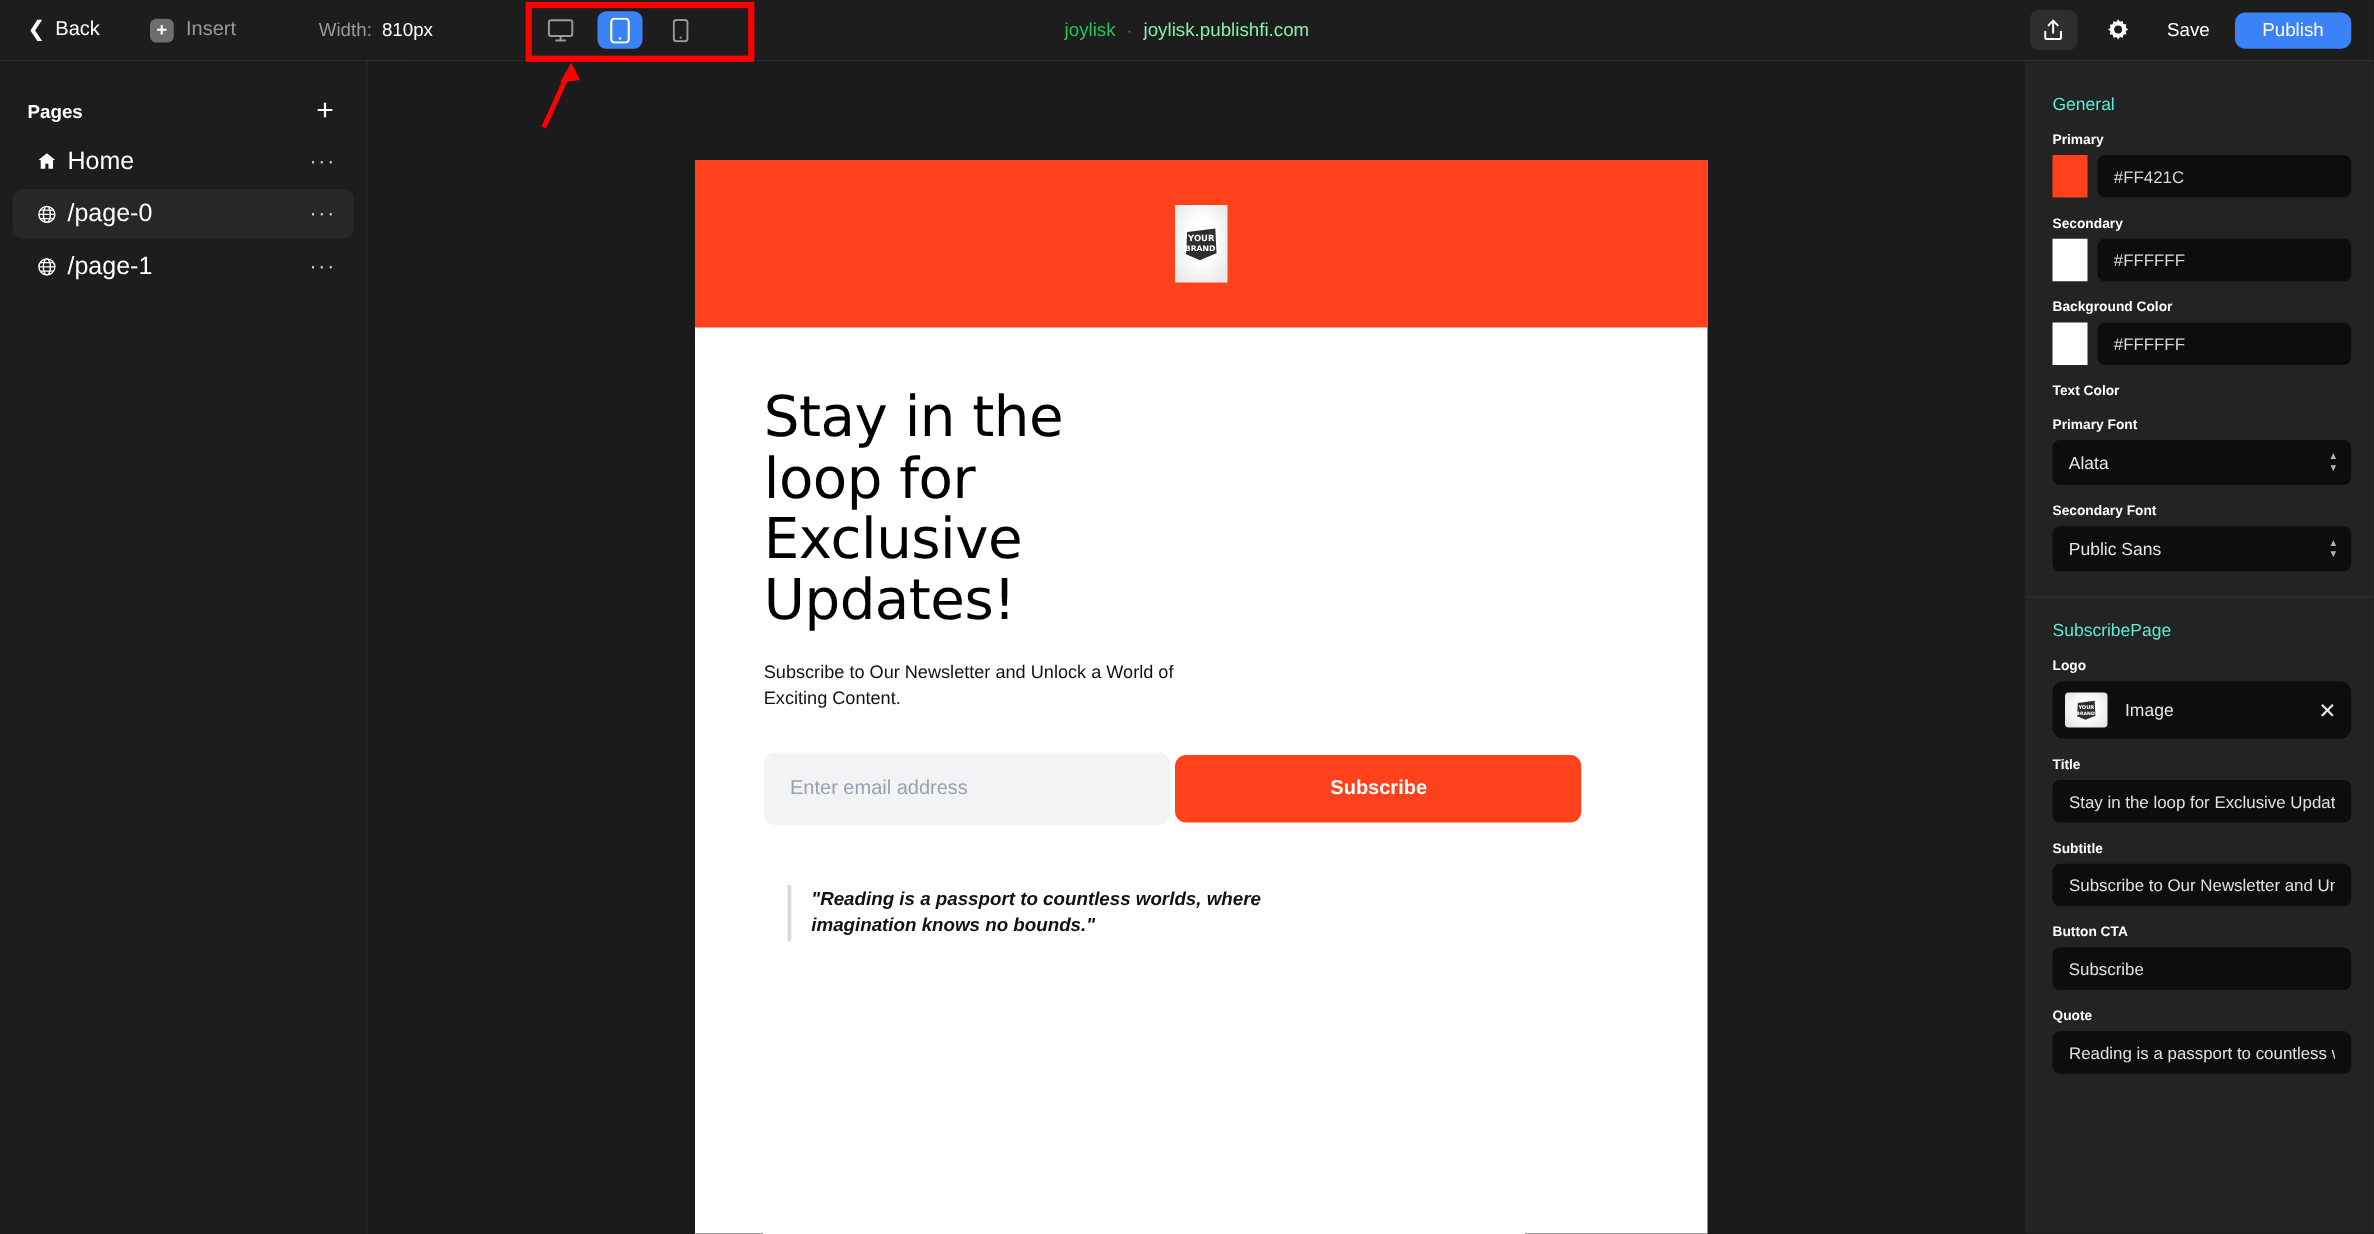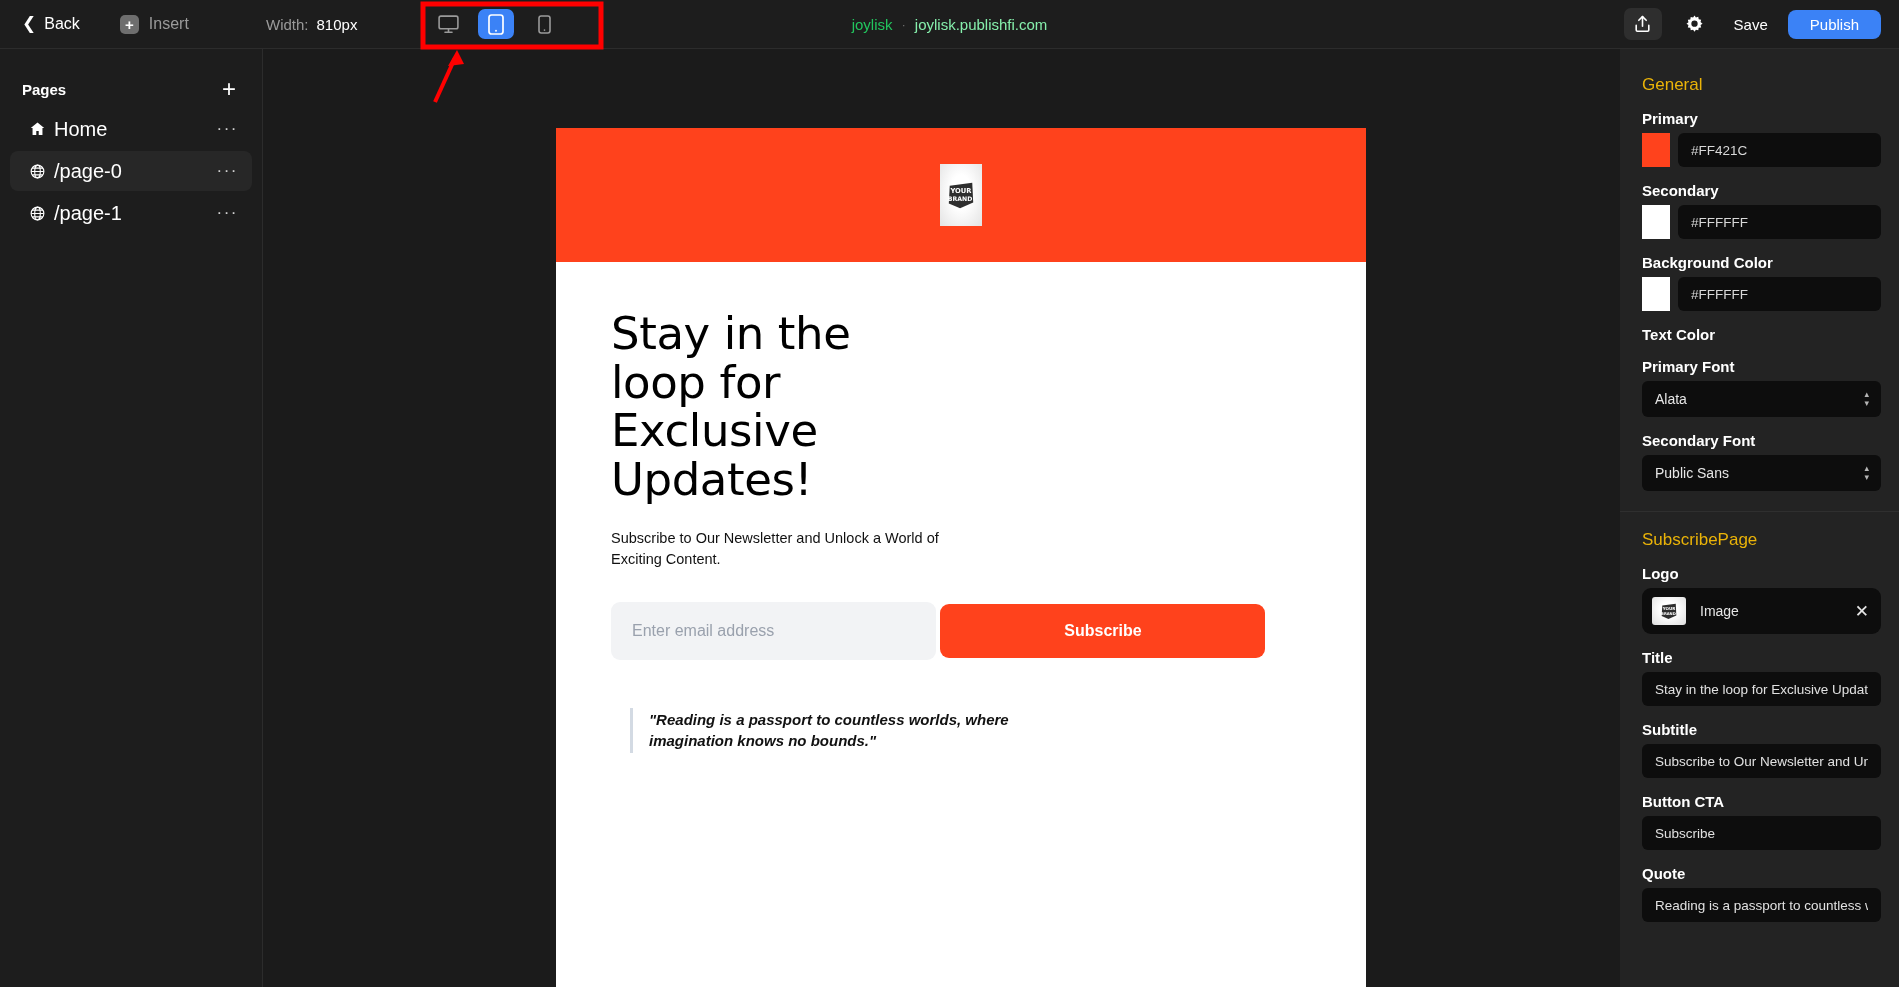--- a/index.html
+++ b/index.html
@@ -26,21 +26,21 @@
   .tb-insert {
     display: flex; align-items: center; gap: 10px;
     margin-left: 40px; color: #9a9a9a; font-size: 16px; cursor: pointer;
   }
   .plus-badge {
     width: 19px; height: 19px; border-radius: 5px; background: #6e6e6e;
     display: flex; align-items: center; justify-content: center;
     color: #ffffff; font-size: 15px; line-height: 1; font-weight: bold;
   }
   .tb-width {
-    position: absolute; left: 266px; top: 50%; transform: translateY(-50%);
+    position: absolute; left: 255px; top: 50%; transform: translateY(-50%);
     display: flex; align-items: center; gap: 8px;
   }
   .tb-width .lbl { color: #9a9a9a; font-size: 15px; }
   .tb-width .val { color: #ffffff; font-size: 15px; }
 
   .device-group {
     position: absolute; left: 430px; top: 50%; transform: translateY(-50%);
     display: flex; align-items: center; gap: 12px;
   }
   .dev-btn {
@@ -71,21 +71,21 @@
   .icon-btn.boxed { background: #2e2e2e; }
   .tb-save { color: #ffffff; font-size: 15px; padding: 0 6px; cursor: pointer; }
   .tb-publish {
     background: #3b82f6; color: #ffffff; font-size: 15px;
     padding: 6px 22px; border-radius: 8px; border: none; cursor: pointer;
     font-family: "Liberation Sans", sans-serif;
   }
 
   
   .sidebar {
-    position: absolute; left: 0; top: 49px; width: 263px; height: 938px;
+    position: absolute; left: 0; top: 49px; width: 294px; height: 938px;
     background: #1d1d1d; border-right: 1px solid #2c2c2c;
   }
   .pages-head {
     display: flex; align-items: center; justify-content: space-between;
     padding: 28px 26px 6px 22px;
   }
   .pages-head .t { color: #ffffff; font-size: 15px; font-weight: bold; }
   .pages-head .add { color: #ffffff; font-size: 24px; line-height: 1; cursor: pointer; }
   .page-row {
     display: flex; align-items: center; margin: 2px 10px;
@@ -150,24 +150,24 @@
   
   .right-gutter {
     position: absolute; left: 1604px; top: 49px; width: 16px; height: 938px;
     background: #1b1b1b;
   }
   .rpanel {
     position: absolute; left: 1620px; top: 49px; width: 279px; height: 938px;
     background: #232323; overflow: hidden;
   }
   .rp-sect-title {
-    color: #eab308; font-size: 17px; padding: 26px 0 0 22px;
+    color: #5eead4; font-size: 14px; padding: 26px 0 0 22px;
   }
   .rp-group { padding: 0 18px 0 22px; }
-  .rp-label { color: #ffffff; font-size: 15px; font-weight: bold; margin: 15px 0 6px; }
+  .rp-label { color: #ffffff; font-size: 11px; font-weight: bold; margin: 15px 0 6px; }
   .rp-color-row { display: flex; align-items: flex-end; gap: 8px; }
   .swatch { width: 28px; height: 34px; flex: none; cursor: pointer; }
   .rp-input {
     flex: 1; height: 34px; background: #0d0d0d; border: none; border-radius: 6px;
     padding: 0 13px; color: #d8d8d8; font-size: 13.5px;
     font-family: "Liberation Sans", sans-serif;
   }
   .rp-select-wrap { position: relative; }
   .rp-select {
     width: 100%; height: 36px; background: #0d0d0d; border: none; border-radius: 6px;

